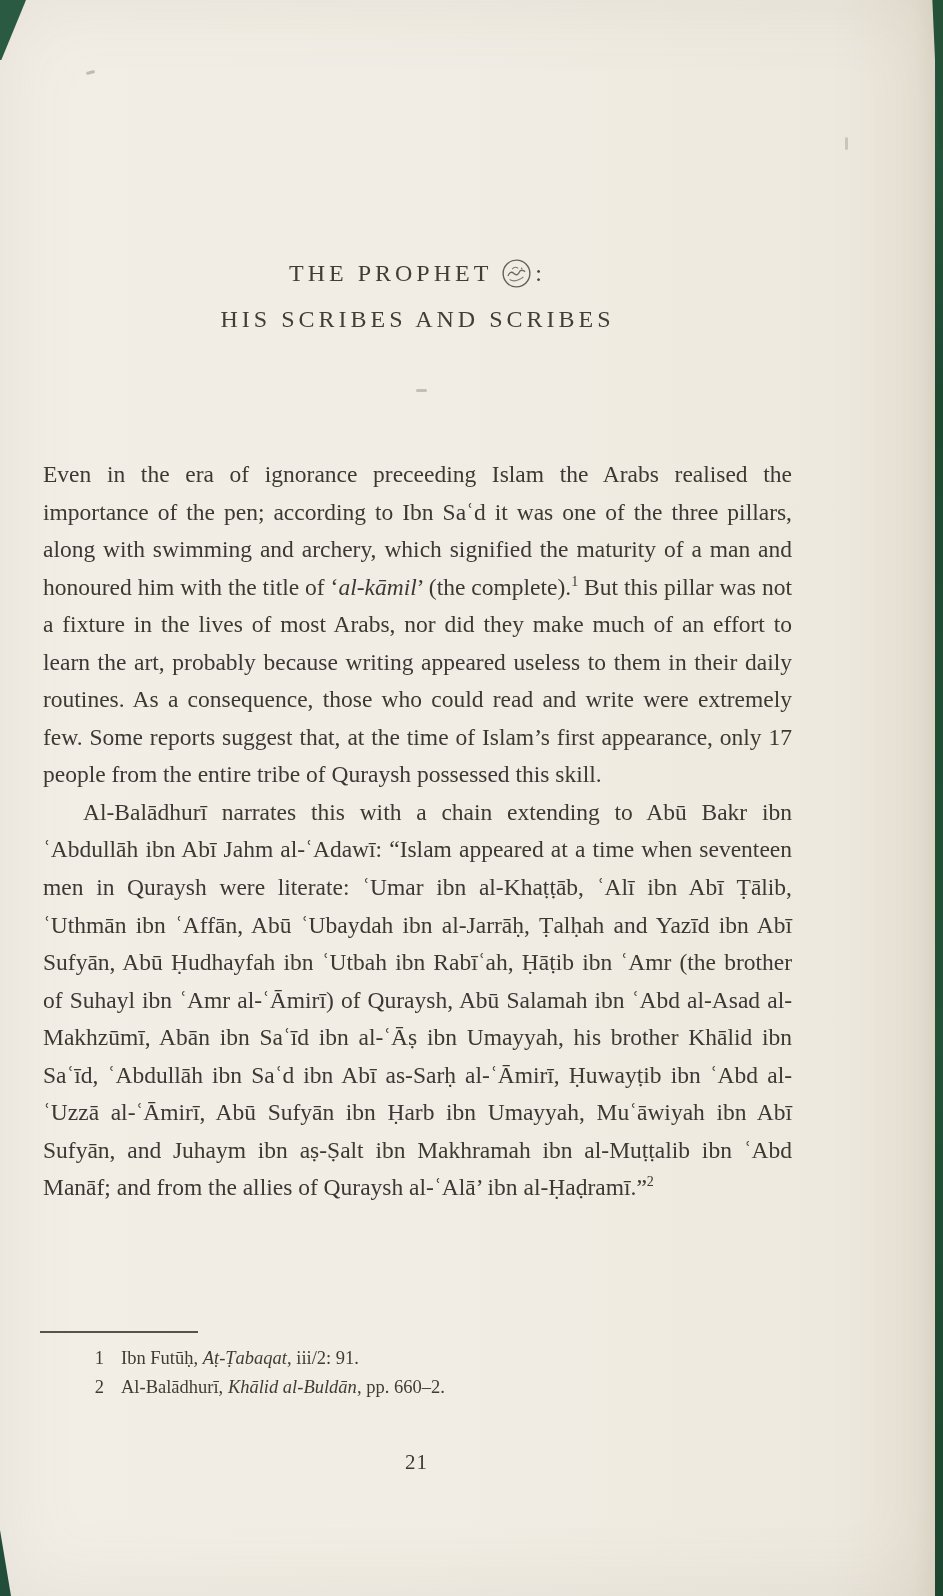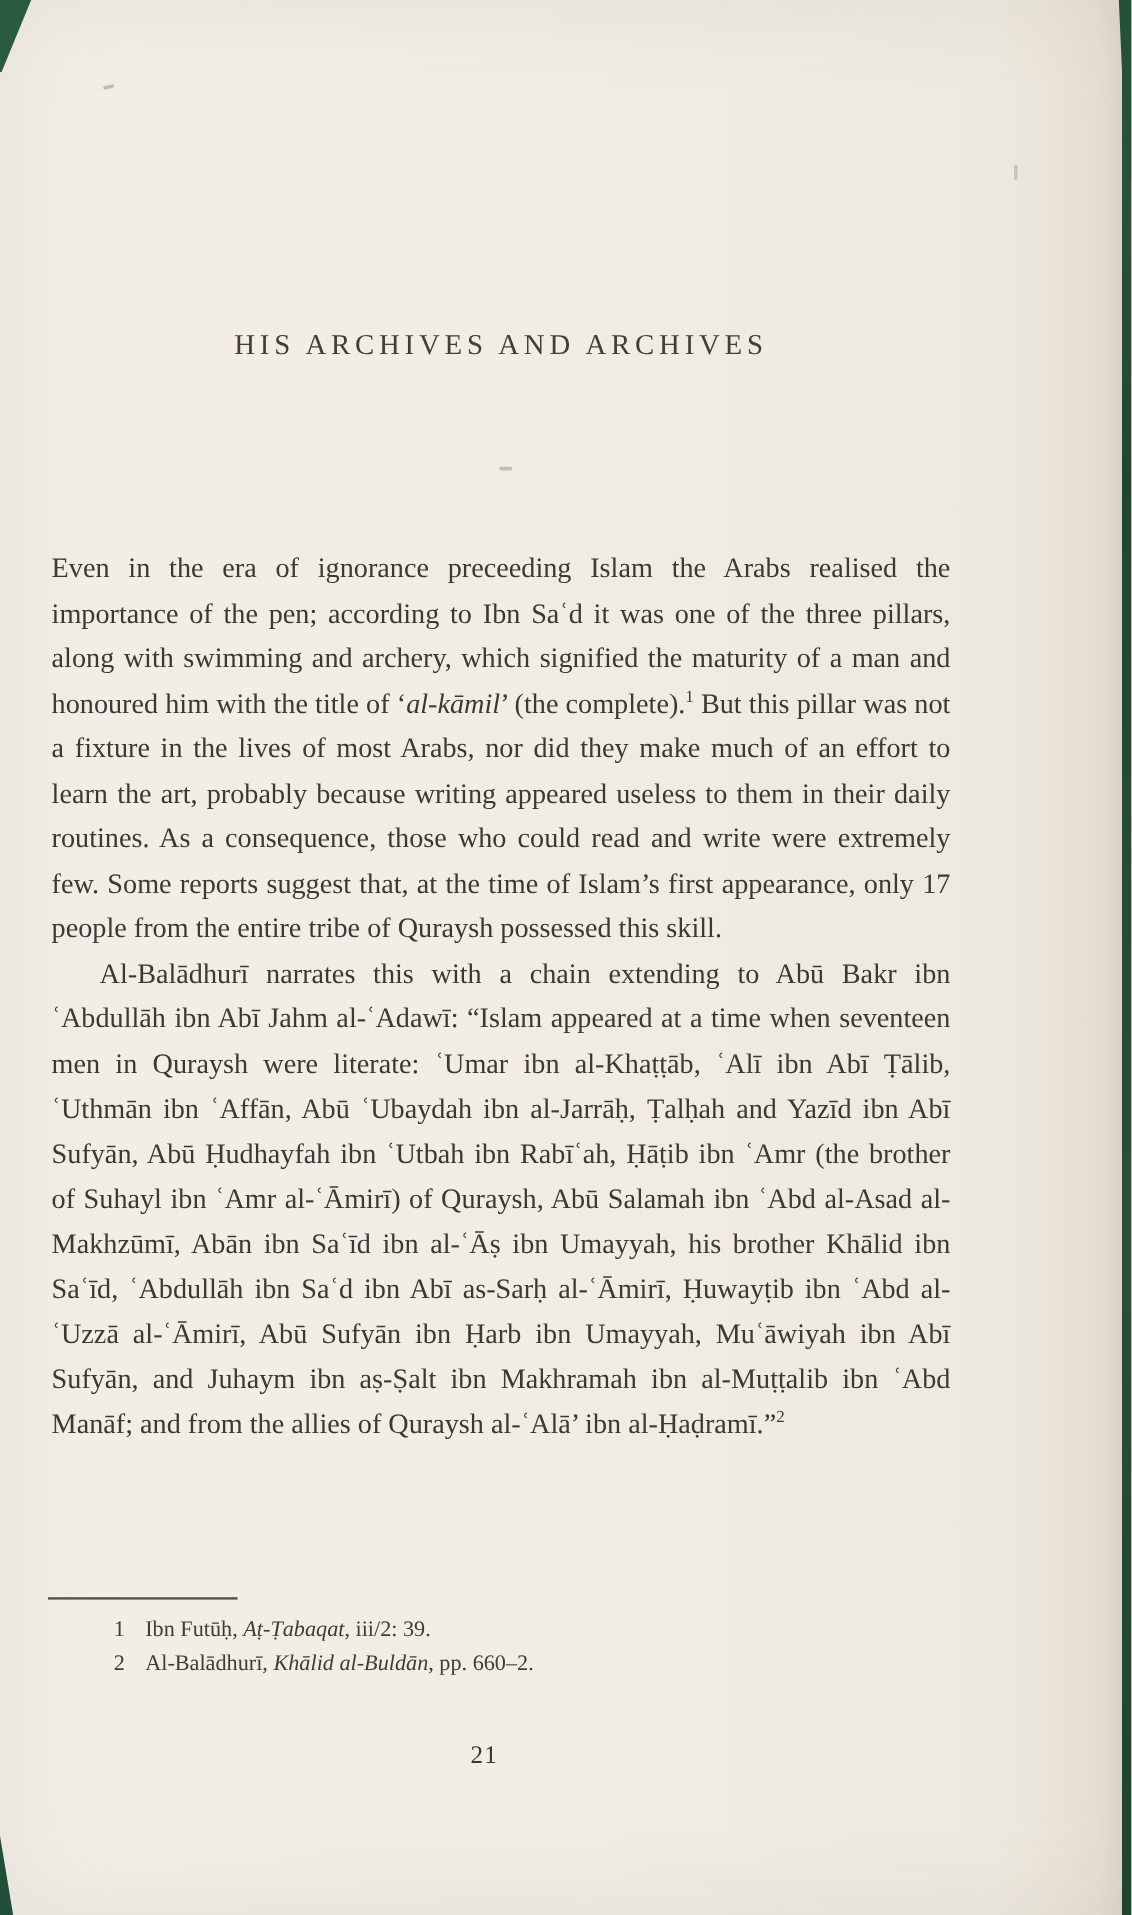--- a/index.html
+++ b/index.html
@@ -82,54 +82,63 @@
     left: 88px; top: 1344px; width: 712px;
     font-size: 18.5px;
     line-height: 28.5px;
     color: #3e3c35;
   }
   .footnote { display: grid; grid-template-columns: 16px 1fr; column-gap: 17px; }
   .fn-num { text-align: right; }
 
   .page-number {
     position: absolute;
-    top: 1450px; left: 29px; width: 749px;
+    top: 1450px; left: 42px; width: 749px;
     text-align: center;
     font-size: 21px;
     letter-spacing: 1px;
     color: #3b3933;
   }
 </style>
 </head>
 <body>
 
 <div class="page">
 
   <div class="scan-edge edge-top-left"></div>
   <div class="scan-edge edge-right"></div>
   <div class="scan-edge edge-right-top"></div>
   <div class="scan-edge edge-bottom-left"></div>
   <div class="speck speck-1"></div>
   <div class="speck speck-2"></div>
   <div class="speck speck-3"></div>
 
   <header class="chapter-heading">
-    <div class="heading-line2">HIS ARCHIVES AND ARCHIVES</div>
+    <div class="heading-line1">
+      <span>THE PROPHET</span><span class="pbuh"><svg viewBox="0 0 36 36" aria-hidden="true">
+          <circle cx="18" cy="18" r="15.5" fill="none" stroke="#4a473f" stroke-width="1.6" opacity="0.85"></circle>
+          <path d="M8 21 q3 -7 7 -3 t7 -3 q3 -2 6 1" fill="none" stroke="#4a473f" stroke-width="1.5" opacity="0.8"></path>
+          <path d="M10 25 q5 3 11 0 q3 -1 5 -3" fill="none" stroke="#4a473f" stroke-width="1.4" opacity="0.7"></path>
+          <path d="M13 13 q3 -4 7 -1" fill="none" stroke="#4a473f" stroke-width="1.3" opacity="0.7"></path>
+          <circle cx="24" cy="12" r="0.9" fill="#4a473f" opacity="0.8"></circle>
+        </svg></span><span>:</span>
+    </div>
+    <div class="heading-line2">HIS SCRIBES AND SCRIBES</div>
   </header>
 
   <main class="body-text">
     <p class="para"><span>Even in the era of ignorance preceeding Islam the Arabs realised the importance of the pen; according to Ibn Saʿd it was one of the three pillars, along with swimming and archery, which signified the maturity of a man and honoured him with the title of ‘</span><i>al-kāmil</i><span>’ (the complete).</span><sup>1</sup><span> But this pillar was not a fixture in the lives of most Arabs, nor did they make much of an effort to learn the art, probably because writing appeared useless to them in their daily routines. As a consequence, those who could read and write were extremely few. Some reports suggest that, at the time of Islam’s first appearance, only 17 people from the entire tribe of Quraysh possessed this skill.</span></p>
     <p class="para indented"><span>Al-Balādhurī narrates this with a chain extending to Abū Bakr ibn ʿAbdullāh ibn Abī Jahm al-ʿAdawī: “Islam appeared at a time when seventeen men in Quraysh were literate: ʿUmar ibn al-Khaṭṭāb, ʿAlī ibn Abī Ṭālib, ʿUthmān ibn ʿAffān, Abū ʿUbaydah ibn al-Jarrāḥ, Ṭalḥah and Yazīd ibn Abī Sufyān, Abū Ḥudhayfah ibn ʿUtbah ibn Rabīʿah, Ḥāṭib ibn ʿAmr (the brother of Suhayl ibn ʿAmr al-ʿĀmirī) of Quraysh, Abū Salamah ibn ʿAbd al-Asad al-Makhzūmī, Abān ibn Saʿīd ibn al-ʿĀṣ ibn Umayyah, his brother Khālid ibn Saʿīd, ʿAbdullāh ibn Saʿd ibn Abī as-Sarḥ al-ʿĀmirī, Ḥuwayṭib ibn ʿAbd al-ʿUzzā al-ʿĀmirī, Abū Sufyān ibn Ḥarb ibn Umayyah, Muʿāwiyah ibn Abī Sufyān, and Juhaym ibn aṣ-Ṣalt ibn Makhramah ibn al-Muṭṭalib ibn ʿAbd Manāf; and from the allies of Quraysh al-ʿAlā’ ibn al-Ḥaḍramī.”</span><sup>2</sup></p>
   </main>
 
   <div class="footnote-rule"></div>
   <div class="footnotes">
     <div class="footnote">
       <span class="fn-num">1</span>
-      <span class="fn-text"><span>Ibn Futūḥ, </span><i>Aṭ-Ṭabaqat</i><span>, iii/2: 39.</span></span>
+      <span class="fn-text"><span>Ibn Futūḥ, </span><i>Aṭ-Ṭabaqat</i><span>, iii/2: 91.</span></span>
     </div>
     <div class="footnote">
       <span class="fn-num">2</span>
       <span class="fn-text"><span>Al-Balādhurī, </span><i>Khālid al-Buldān</i><span>, pp. 660–2.</span></span>
     </div>
   </div>
 
   <div class="page-number">21</div>
 
 </div>

